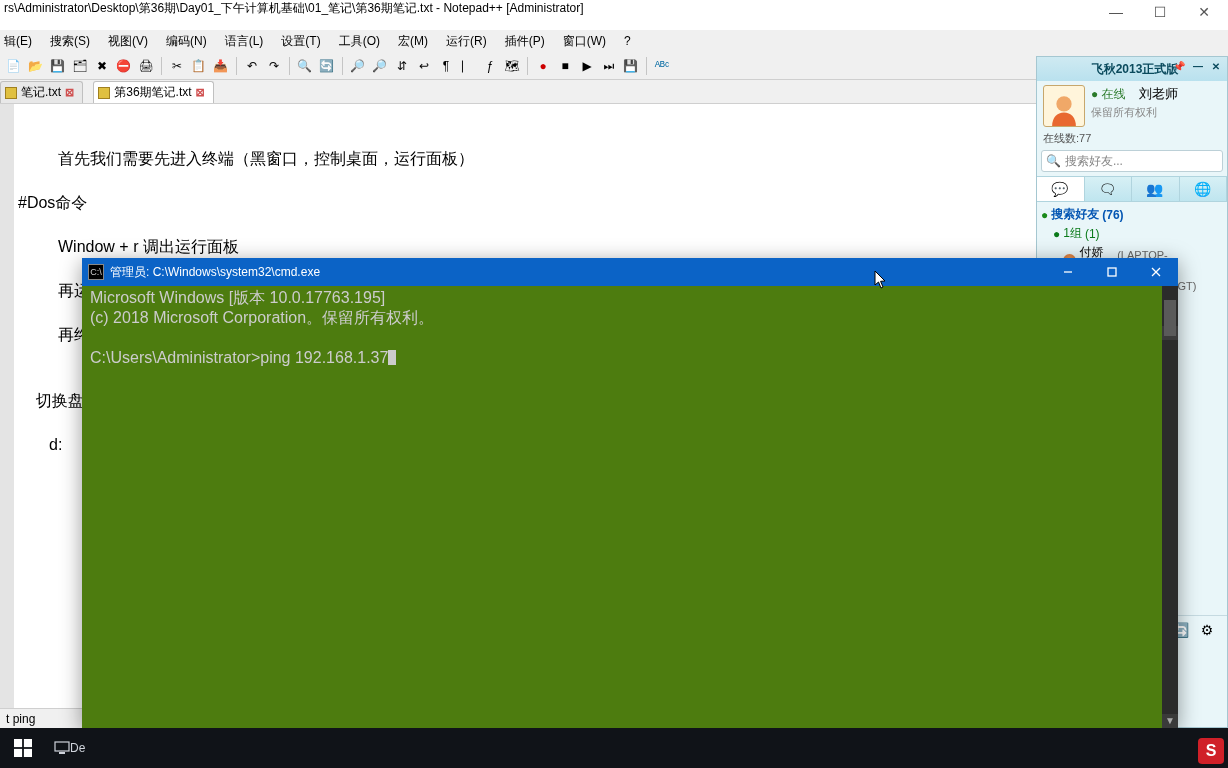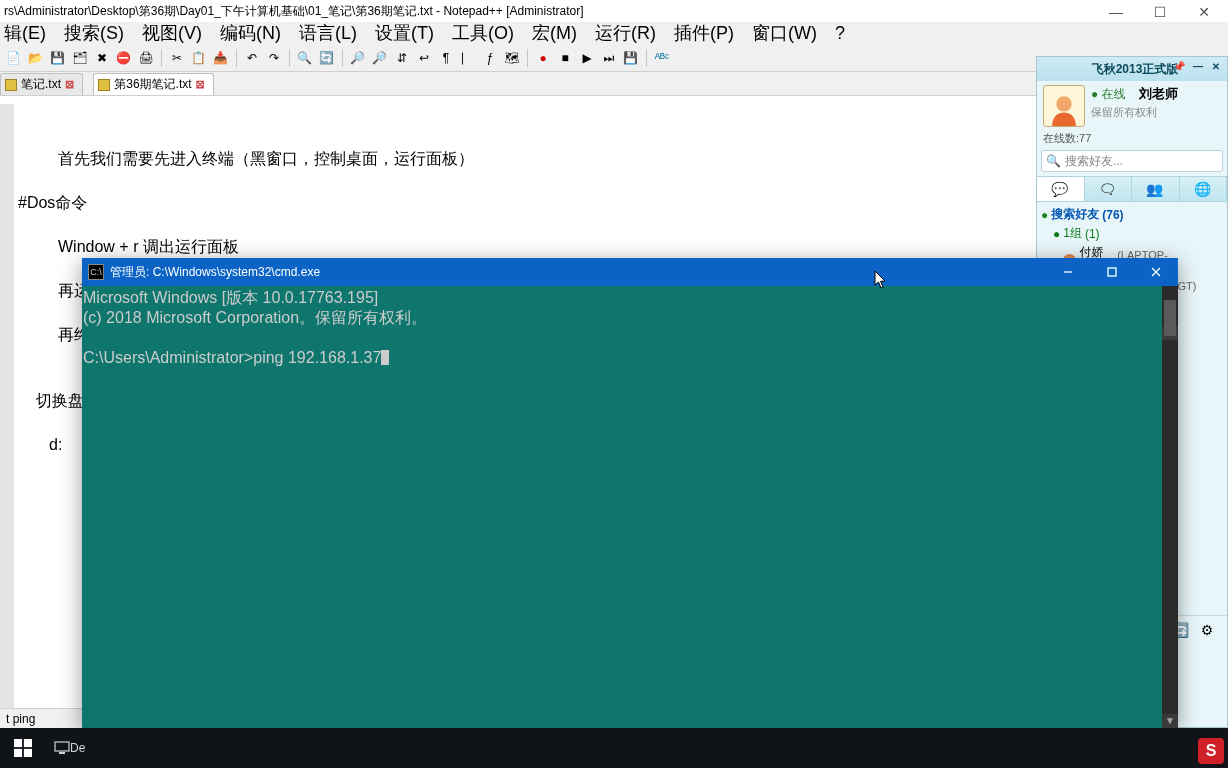--- a/index.html
+++ b/index.html
@@ -1,23 +1,23 @@
 <!DOCTYPE html>
 <html><head>
 <meta charset="utf-8">
 <style>
   * { margin: 0; padding: 0; box-sizing: border-box; font-family: "Microsoft YaHei", Arial, sans-serif; }
   html, body { width: 1228px; height: 768px; overflow: hidden; background: #f0f0f0; }
 
   
   .npp-window { position: absolute; top: 0; left: 0; right: 0; bottom: 40px; background: #fff; }
-  .npp-title { height: 22px; background: #fff; color: #000; font-size: 12px; display: flex; align-items: center; padding-left: 4px; }
+  .npp-title { height: 30px; background: #fff; color: #000; font-size: 12px; display: flex; align-items: flex-start; padding-left: 4px; }
   .npp-title .sysbtns { position: absolute; top: 0; right: 2px; display: flex; }
   .npp-title .sysbtns div { width: 44px; height: 24px; font-size: 14px; display: flex; align-items: center; justify-content: center; color: #555; cursor: pointer; }
-  .npp-menu { height: 22px; display: flex; gap: 18px; padding-left: 4px; font-size: 18px; color: #000; align-items: center; background: #f0f0f0; }
+  .npp-menu { height: 22px; display: flex; gap: 18px; padding-left: 4px; font-size: 12px; color: #000; align-items: center; background: #f0f0f0; }
   .npp-toolbar { height: 28px; background: #f0f0f0; display: flex; align-items: center; gap: 2px; padding: 0 4px; border-bottom: 1px solid #cfcfcf; }
   .tbicon { width: 20px; height: 20px; display: inline-flex; align-items: center; justify-content: center; font-size: 12px; }
   .tbsep { width: 1px; height: 18px; background: #c5c5c5; margin: 0 3px; }
 
   .npp-tabs { height: 24px; background: #f0f0f0; display: flex; align-items: flex-end; padding-left: 0; border-bottom: 1px solid #cfcfcf; }
   .npp-tab { height: 22px; padding: 0 8px 0 4px; border: 1px solid #c0c0c0; border-bottom: none; font-size: 12px; display: flex; align-items: center; gap: 4px; background: #e8e8e8; margin-right: 10px; border-radius: 3px 3px 0 0; }
   .npp-tab.active { background: #fff; }
   .tab-close { color: #d05050; font-weight: bold; font-size: 11px; }
   .tab-icon { width: 12px; height: 12px; background: #e0c040; border: 1px solid #a08020; }
 
@@ -26,40 +26,40 @@
 
   .npp-status { position: absolute; left: 0; right: 0; bottom: 0; height: 20px; background: #f0f0f0; border-top: 1px solid #cfcfcf; font-size: 12px; display: flex; align-items: center; padding-left: 6px; }
   .npp-status .right-cell { position: absolute; right: 6px; }
 
   
   .cmd-window { position: absolute; top: 258px; left: 82px; width: 1096px; height: 470px; box-shadow: 0 4px 20px rgba(0,0,0,.4); }
   .cmd-titlebar { height: 28px; background: #0b63c6; color: #fff; display: flex; align-items: center; font-size: 12px; padding-left: 6px; }
   .cmd-titlebar .ticon { width: 16px; height: 16px; background: #000; border: 1px solid #888; margin-right: 6px; display: inline-block; font-size: 9px; color: #ccc; text-align: center; line-height: 14px; }
   .cmd-titlebar .spacer { flex: 1; }
   .cmd-titlebar .winbtn { width: 44px; height: 28px; display: flex; align-items: center; justify-content: center; cursor: pointer; }
-  .cmd-body { height: calc(100% - 28px); background: #0f766e; color: #ccc; font-family: "NSimSun", SimSun, Consolas, monospace; font-size: 16px; line-height: 20px; padding: 2px 1px; white-space: pre; position: relative; }
+  .cmd-body { height: calc(100% - 28px); background: #4d7c0f; color: #ccc; font-family: "NSimSun", SimSun, Consolas, monospace; font-size: 16px; line-height: 20px; padding: 2px 8px; white-space: pre; position: relative; }
   .cmd-scroll { position: absolute; top: 0; right: 0; bottom: 0; width: 16px; background: #2b2b2b; }
   .cmd-scroll .thumb { position: absolute; top: 14px; left: 2px; right: 2px; height: 36px; background: #5a5a5a; }
   .cmd-scroll .arrow { position: absolute; left: 0; right: 0; height: 14px; background: #3a3a3a; text-align: center; font-size: 10px; color: #aaa; line-height: 14px; }
   .cmd-scroll .arrow.bottom { bottom: 0; }
   .cursorblock { display: inline-block; width: 8px; height: 15px; background: #ccc; vertical-align: -2px; }
 
   .cursor-arrow { position: absolute; top: 270px; left: 874px; width: 14px; height: 20px; pointer-events: none; z-index: 50; }
 
   
   .feiqiu { position: absolute; top: 56px; right: 0; bottom: 40px; width: 192px; background: #e9f6f9; border: 1px solid #a5c7d1; display: flex; flex-direction: column; }
   .fq-title { height: 24px; background: linear-gradient(#cfeaf2,#b9e1ee); display: flex; align-items: center; font-size: 12px; font-weight: bold; color: #0a4a5d; padding-left: 6px; position: relative; justify-content: center; }
   .fq-title .sysbtns { position: absolute; top: 2px; right: 4px; display: flex; gap: 4px; }
   .fq-title .sysbtns span { width: 14px; height: 14px; display: inline-flex; align-items: center; justify-content: center; font-size: 10px; color: #0a4a5d; cursor: pointer; }
   .fq-user { display: flex; gap: 6px; padding: 4px 6px; }
   .fq-avatar { width: 42px; height: 42px; border: 1px solid #c7a76c; background: #fff5db; border-radius: 3px; display: flex; align-items: flex-end; justify-content: center; }
   .fq-avatar svg { width: 34px; height: 34px; }
   .fq-userinfo { display: flex; flex-direction: column; font-size: 12px; gap: 2px; }
   .fq-status { color: #2a7a2a; font-size: 12px; }
-  .fq-name { font-weight: bold; font-size: 13px; }
+  .fq-name { font-weight: normal; font-size: 13px; }
   .fq-sig { color: #888; font-size: 11px; }
   .fq-online { font-size: 11px; color: #555; padding: 0 6px 4px 6px; }
   .fq-search { height: 22px; margin: 0 4px 4px 4px; border: 1px solid #bcd0d7; background: #fff; border-radius: 3px; display: flex; align-items: center; padding: 0 4px; font-size: 12px; color: #888; gap: 4px; }
   .fq-tabs { height: 26px; background: linear-gradient(#d7f0f5,#bfe5ef); display: flex; border-top: 1px solid #b0d4de; border-bottom: 1px solid #b0d4de; }
   .fq-tabs div { flex: 1; display: flex; align-items: center; justify-content: center; font-size: 14px; border-right: 1px solid #b0d4de; }
   .fq-tabs div.active { background: #fff; }
   .fq-tree { flex: 1; font-size: 12px; padding: 4px; overflow: hidden; }
   .fq-group { color: #0456b3; display: flex; align-items: center; gap: 3px; font-weight: bold; }
   .fq-sub { color: #0a7a1a; padding-left: 12px; display: flex; align-items: center; gap: 3px; margin-top: 2px; }
   .fq-contact { padding-left: 22px; display: flex; align-items: center; gap: 3px; margin-top: 2px; }

